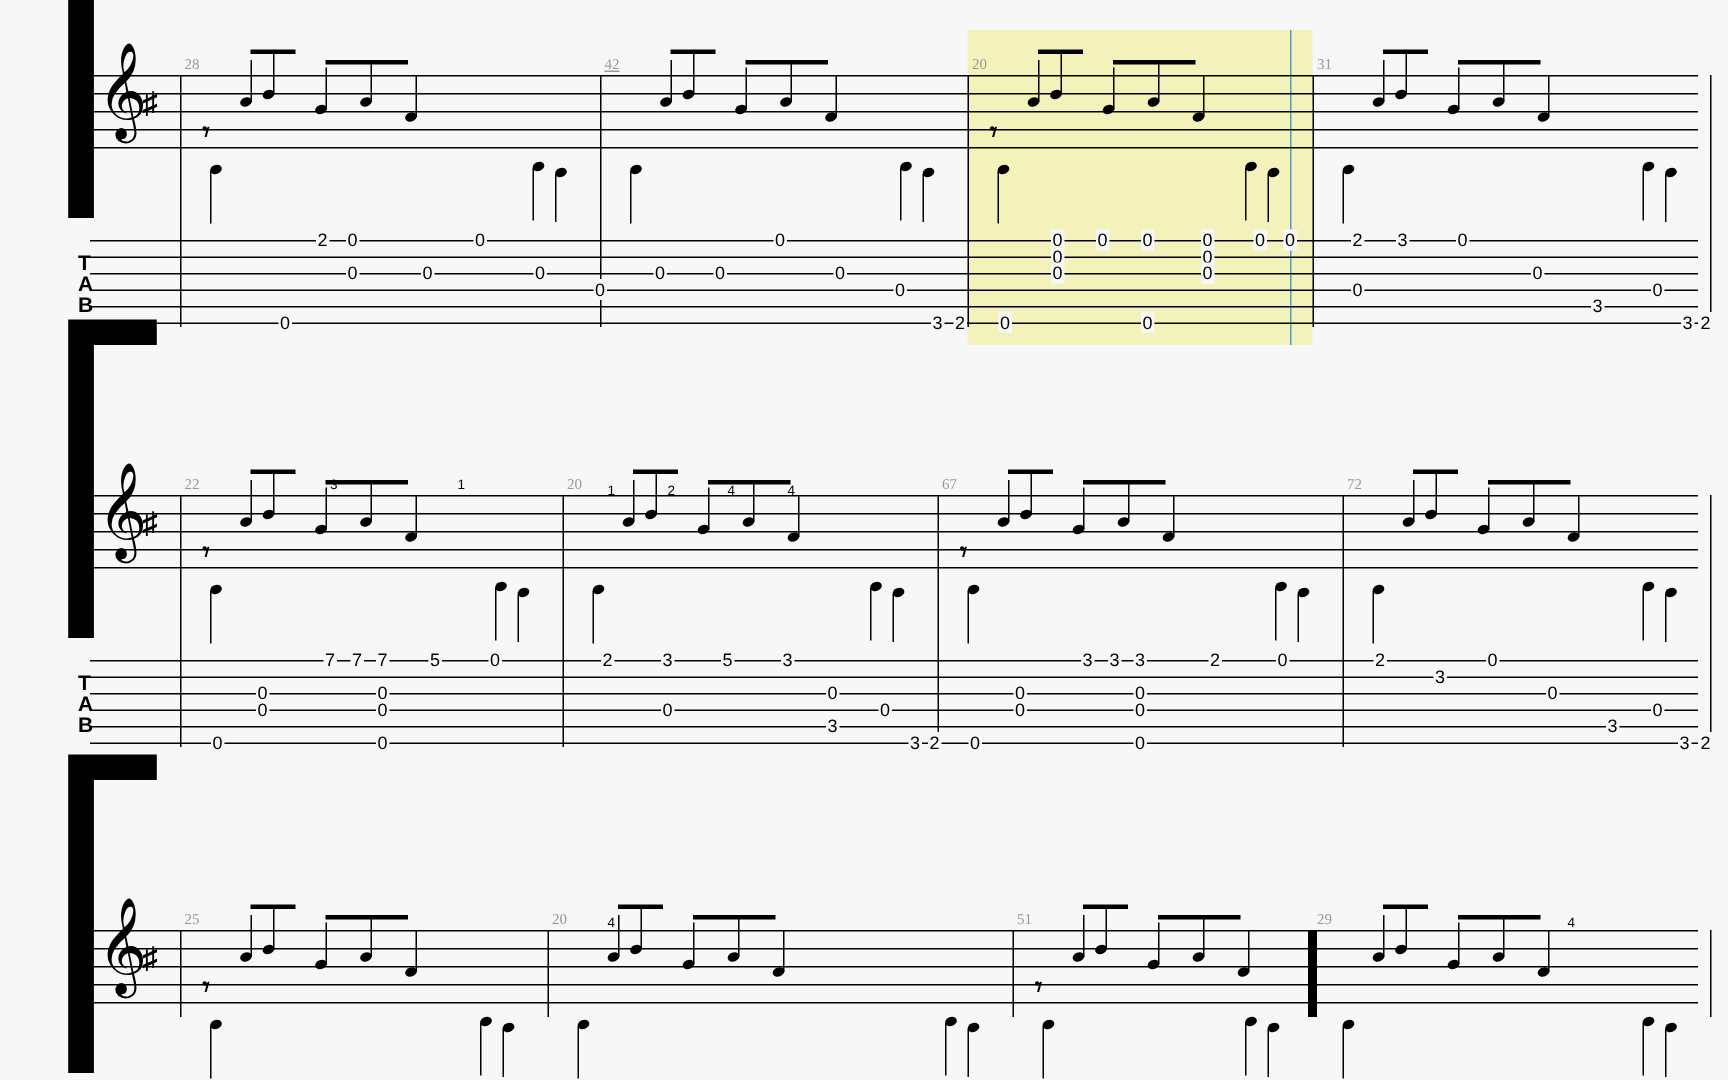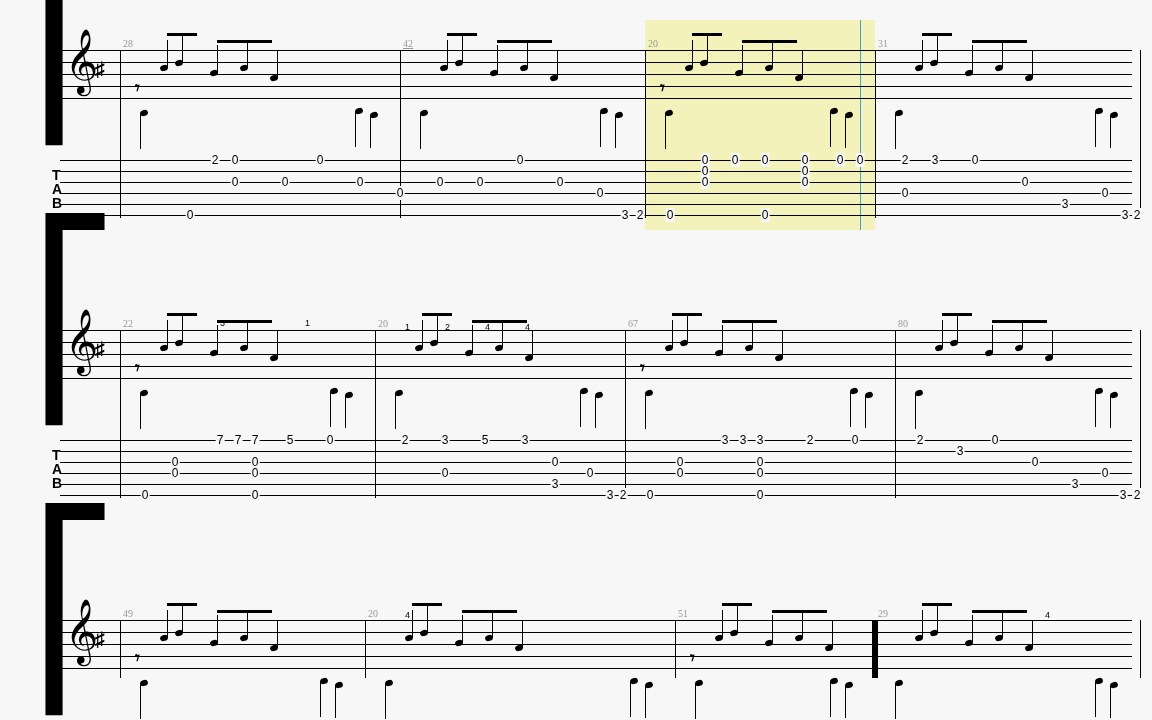--- a/index.html
+++ b/index.html
@@ -183,21 +183,21 @@
         <div class="line" style="top: 36px;"></div>
         <div class="line" style="top: 48px;"></div>
         <div class="clef">𝄞</div>
         <div class="sharp">♯</div>
         <div class="mnum" style="left: 63px;">22</div>
         <div class="barline" style="left: 315px; height: 168px;"></div>
         <div class="mnum" style="left: 318px;">20</div>
         <div class="barline" style="left: 565px; height: 168px;"></div>
         <div class="mnum" style="left: 568px;">67</div>
         <div class="barline" style="left: 835px; height: 168px;"></div>
-        <div class="mnum" style="left: 838px;">80</div>
+        <div class="mnum" style="left: 838px;">72</div>
         <div class="barline" style="left: 1080px; height: 168px;"></div>
         <div class="barline" style="left: 60px; height: 168px;"></div>
         <div class="rest7" style="left: 75px; top: 28px;">𝄾</div>
         <div class="note" style="left: 100px; top: 15px;"></div>
         <div class="stem" style="left: 107px; top: -10px; height: 28px;"></div>
         <div class="note" style="left: 115px; top: 10px;"></div>
         <div class="stem" style="left: 122px; top: -15px; height: 28px;"></div>
         <div class="note" style="left: 150px; top: 20px;"></div>
         <div class="stem" style="left: 157px; top: -5px; height: 28px;"></div>
         <div class="note" style="left: 180px; top: 15px;"></div>
@@ -327,21 +327,21 @@
     <div class="system sys3" style="top: 590px;">
       <div class="brace" style="top: 20px; height: 70px;">⎡</div>
       <div class="staff notation">
         <div class="line" style="top: 0px;"></div>
         <div class="line" style="top: 12px;"></div>
         <div class="line" style="top: 24px;"></div>
         <div class="line" style="top: 36px;"></div>
         <div class="line" style="top: 48px;"></div>
         <div class="clef">𝄞</div>
         <div class="sharp">♯</div>
-        <div class="mnum" style="left: 63px;">49</div>
+        <div class="mnum" style="left: 63px;">25</div>
         <div class="barline" style="left: 305px; height: 58px;"></div>
         <div class="mnum" style="left: 308px;">20</div>
         <div class="barline" style="left: 615px; height: 58px;"></div>
         <div class="mnum" style="left: 618px;">51</div>
         <div class="barline" style="left: 815px; height: 58px;"></div>
         <div class="mnum" style="left: 818px;">29</div>
         <div class="barline" style="left: 1080px; height: 58px;"></div>
         <div class="barline" style="left: 60px; height: 58px;"></div>
         <div class="barline dblbar" style="left: 812px; height: 58px;"></div>
         <div class="rest7" style="left: 75px; top: 28px;">𝄾</div>

